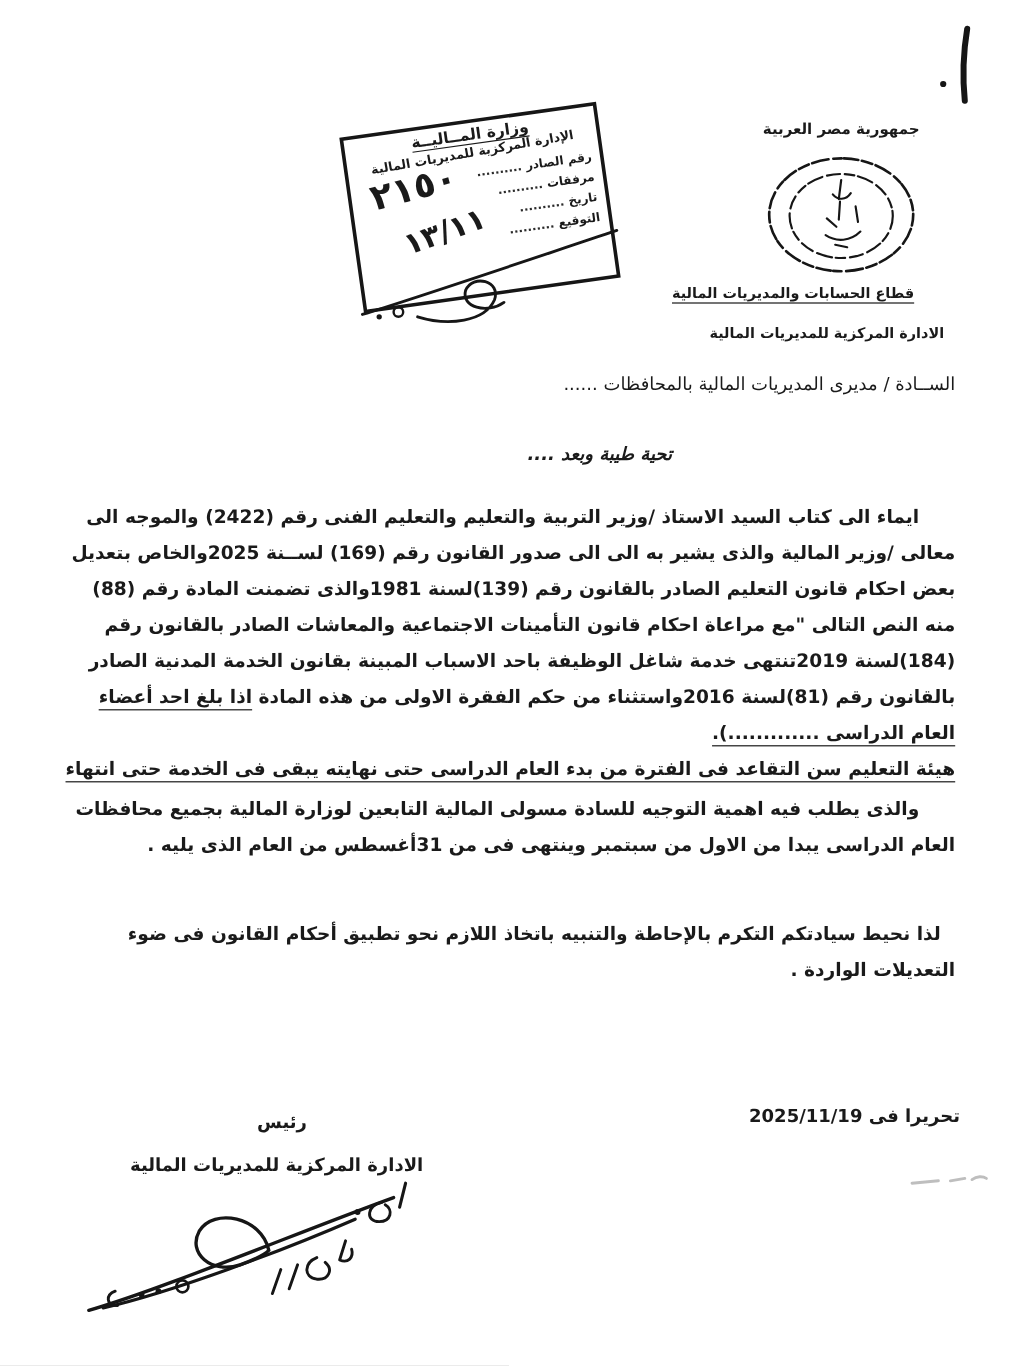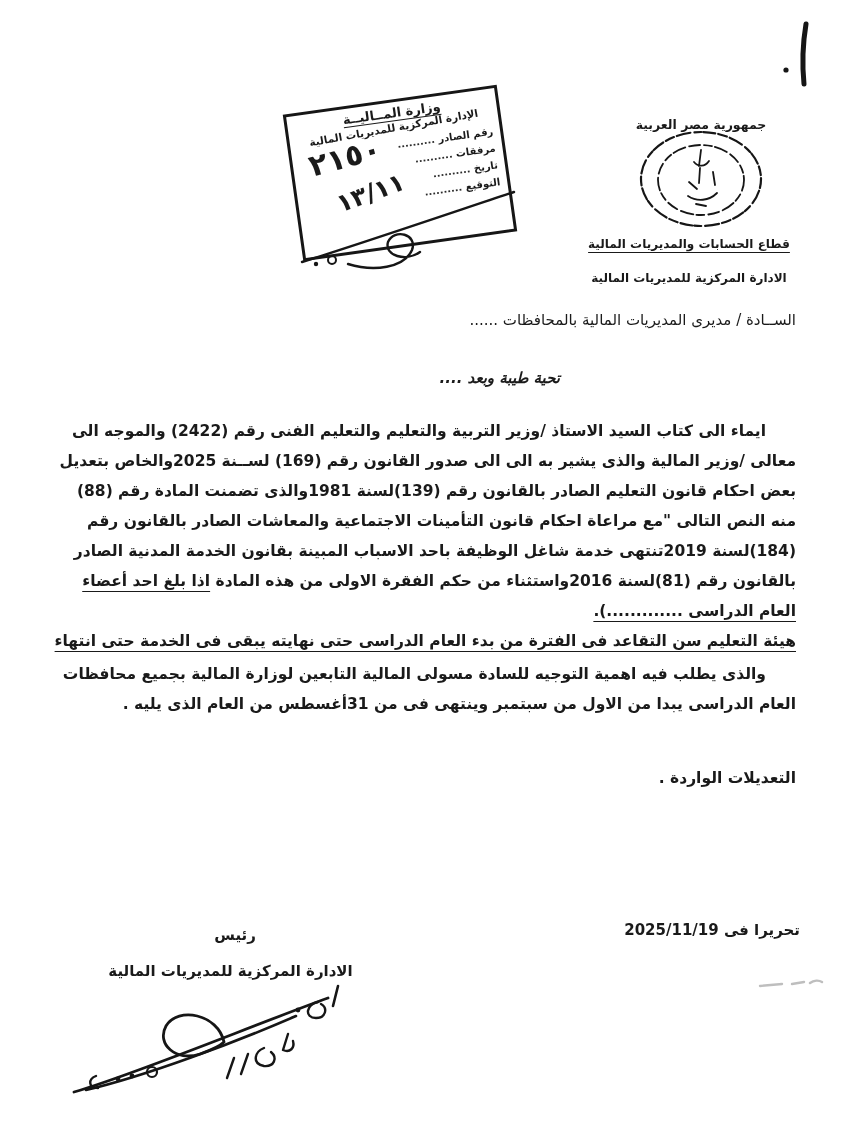--- a/index.html
+++ b/index.html
@@ -3,23 +3,23 @@
 <meta charset="utf-8">
 <style>
   html,body{margin:0;padding:0;background:#dcdcdc;}
   .page{
     position:relative;width:854px;height:1138px;margin:0 auto;
     background:#ffffff;overflow:hidden;direction:rtl;
     font-family:"DejaVu Sans",sans-serif;color:#1a1a1a;
   }
   .abs{position:absolute;}
   
-  .lh-country{left:596px;top:100px;width:210px;text-align:center;font-size:12.5px;font-weight:bold;margin-top:17px;}
+  .lh-country{left:596px;top:100px;width:210px;text-align:center;font-size:12.5px;font-weight:bold;}
   .emblem{left:628px;top:124px;}
-  .lh-sector{left:560px;top:237px;width:258px;text-align:center;font-size:12px;font-weight:bold;
+  .lh-sector{left:560px;top:237px;width:258px;text-align:left;font-size:12px;font-weight:bold;
              text-decoration:underline;text-underline-offset:4px;}
   .lh-dept{left:560px;top:271px;width:258px;text-align:center;font-size:12px;font-weight:bold;}
   
   .corner-mark{left:776px;top:20px;}
   
   .stamp{
     left:292px;top:99px;width:216px;height:148px;
     border:3px solid #161616;transform:rotate(-8deg);
     padding:3px 7px;box-sizing:border-box;background:rgba(255,255,255,0.0);
   }
@@ -120,20 +120,21 @@
     <div class="bline ul">العام الدراسى .............).</div>
     <div class="bline ul">هيئة التعليم سن التقاعد فى الفترة من بدء العام الدراسى حتى نهايته يبقى فى الخدمة حتى انتهاء</div>
   </div>
 
   <div class="abs para p2">
     <div class="bline indent">والذى يطلب فيه اهمية التوجيه للسادة مسولى المالية التابعين لوزارة المالية بجميع محافظات</div>
     <div class="bline">العام الدراسى يبدا من الاول من سبتمبر وينتهى فى من 31أغسطس من العام الذى يليه .</div>
   </div>
 
   <div class="abs para p3">
+    <div class="bline indent-sm">لذا نحيط سيادتكم التكرم بالإحاطة والتنبيه باتخاذ اللازم نحو تطبيق أحكام القانون فى ضوء</div>
     <div class="bline">التعديلات الواردة .</div>
   </div>
 
 
   <div class="abs date-line">تحريرا فى 2025/11/19</div>
 
   <svg class="abs faint-mark" width="70" height="16" viewBox="0 0 70 16">
     <path d="M4,11 l22,-2 M36,9 l12,-2 M54,8 c4,-3 9,-3 12,-1" stroke="#8a8a8a" stroke-width="2.4" fill="none" stroke-linecap="round"></path>
   </svg>
 

